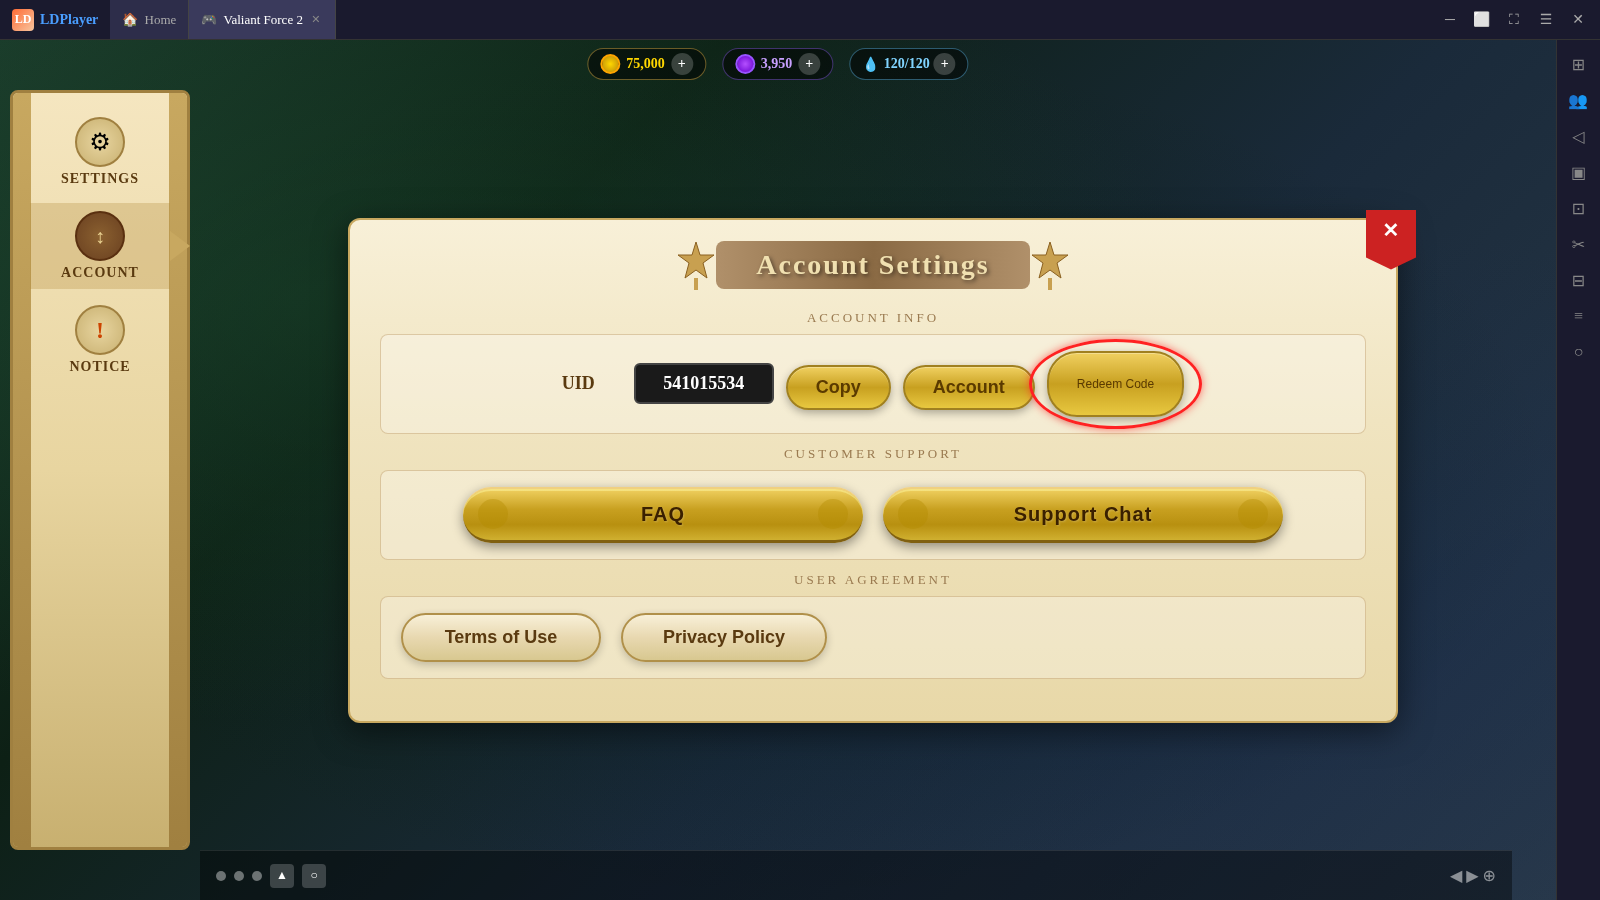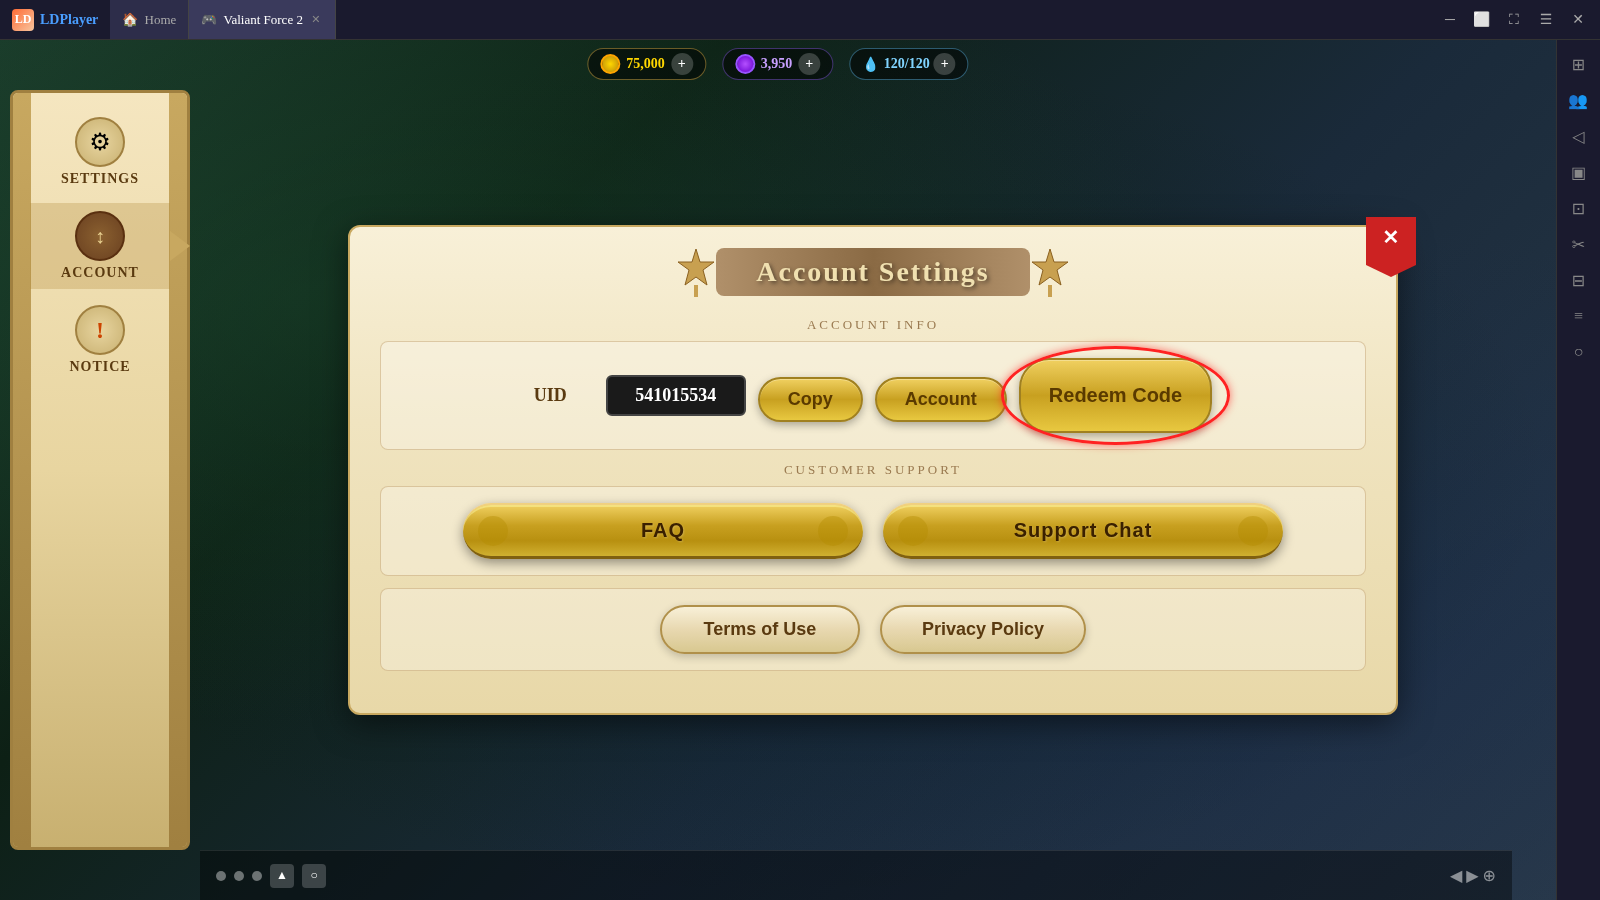--- a/index.html
+++ b/index.html
@@ -491,22 +491,22 @@
       margin-top: 8px;
     }
 
     .btn-redeem {
       background: linear-gradient(180deg, #f0d060 0%, #c8a020 50%, #e8c840 100%);
       color: #5a3a00;
       box-shadow: 0 3px 8px rgba(0,0,0,0.3), inset 0 1px 0 rgba(255,255,255,0.3);
       border: 2px solid #a08020;
       padding: 24px 28px;
       border-radius: 30px;
-      font-size: 20px;
-      font-weight: bold;
+      font-size: 12px;
+      font-weight: normal;
       cursor: pointer;
       position: relative;
     }
 
     
     .redeem-wrapper {
       position: relative;
     }
 
     .redeem-circle {
@@ -575,21 +575,20 @@
       width: 30px;
       height: 30px;
       background: rgba(180,140,0,0.4);
       border-radius: 50%;
     }
 
     
     .agreement-row {
       display: flex;
       gap: 20px;
-      justify-content: center;
     }
 
     .btn-agreement {
       padding: 12px 40px;
       border-radius: 30px;
       font-size: 18px;
       font-weight: bold;
       cursor: pointer;
       background: linear-gradient(180deg, #f8f0d8 0%, #e8d8b0 50%, #d8c890 100%);
       color: #5a3a10;
@@ -785,20 +784,21 @@
       </div>
 
       <div class="section-label">CUSTOMER SUPPORT</div>
       <div class="section-box">
         <div class="support-row">
           <button class="btn-support">FAQ</button>
           <button class="btn-support">Support Chat</button>
         </div>
       </div>
 
+      <div class="section-label">USER AGREEMENT</div>
       <div class="section-box">
         <div class="agreement-row">
           <button class="btn-agreement">Terms of Use</button>
           <button class="btn-agreement">Privacy Policy</button>
         </div>
       </div>
 
     </div>
   </div>
 

